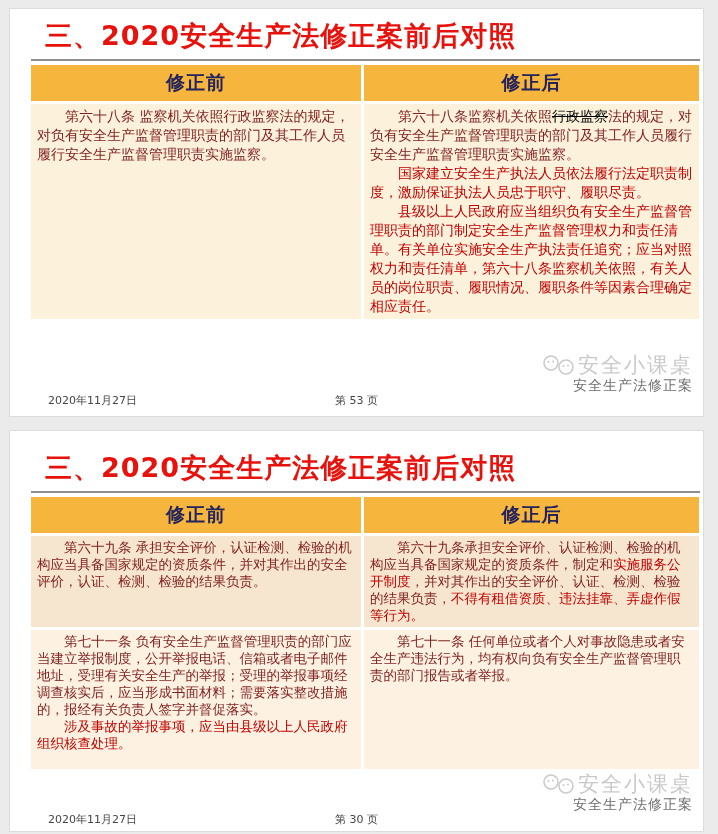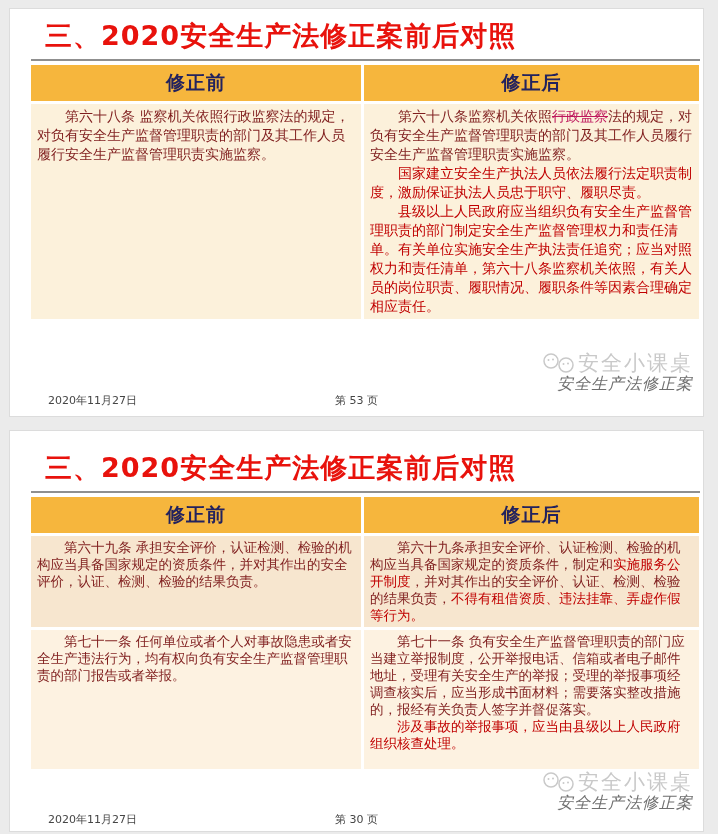--- a/index.html
+++ b/index.html
@@ -69,21 +69,21 @@
   .slide-1 .td{font-size:14px;line-height:19px;}
   .slide-2 .td{font-size:13.5px;line-height:17px;}
   .slide-1 .tr{min-height:200px;}
   .slide-2 .tr:nth-child(1){min-height:84px;}
   .slide-2 .tr:nth-child(2){min-height:139px;}
   .slide-2 .tr:nth-child(1) .td{background:#f7e6cf;}
   .slide-2 .tr:nth-child(2) .td{background:#fdf2e1;}
 
   .run-n{color:#7f1d1d;}
   .run-r{color:#c00000;font-weight:normal;}
-  .run-s{color:#be185d;text-decoration:line-through;}
+  .run-s{color:#000000;text-decoration:line-through;}
 
   .footer{
     position:absolute;left:0;right:0;
     font-size:11px;color:#454545;
     height:14px;
   }
   .slide-1 .footer{bottom:9px;}
   .slide-2 .footer{bottom:5px;}
   .footer .date{position:absolute;left:38px;top:0;}
   .footer .page{position:absolute;left:50%;transform:translateX(-50%);top:0;}
@@ -95,21 +95,21 @@
   }
   .slide-1 .watermark{bottom:24px;}
   .slide-2 .watermark{bottom:20px;}
   .wm-row{
     display:flex;align-items:center;justify-content:flex-end;gap:2px;
   }
   .wm-brand{
     font-size:21px;color:#c9c9c9;font-weight:normal;letter-spacing:2px;
   }
   .wm-sub{
-    font-size:16px;color:#6f6f6f;margin-top:2px;letter-spacing:1px;font-style:italic;
+    font-size:14px;color:#6f6f6f;margin-top:2px;letter-spacing:1px;
   }
 </style>
 </head>
 <body>
 
 <section class="slide slide-1">
   <h1 class="title">三、2020安全生产法修正案前后对照</h1>
   <div class="rule"></div>
   <div class="cmp-table">
     <div class="thead">
@@ -160,26 +160,26 @@
     <div class="tbody">
         <div class="tr">
           <div class="td left">
             <p><span class="run-n">第六十九条  承担安全评价，认证检测、检验的机构应当具备国家规定的资质条件，并对其作出的安全评价，认证、检测、检验的结果负责。</span></p>
           </div>
           <div class="td right">
             <p><span class="run-n">第六十九条承担安全评价、认证检测、检验的机构应当具备国家规定的资质条件，制定和</span><span class="run-r">实施服务公开制度</span><span class="run-n">，并对其作出的安全评价、认证、检测、检验的结果负责，</span><span class="run-r">不得有租借资质、违法挂靠、弄虚作假等行为。</span></p>
           </div>
         </div>
         <div class="tr">
-          <div class="td left">
-            <p><span class="run-n">第七十一条  任何单位或者个人对事故隐患或者安全生产违法行为，均有权向负有安全生产监督管理职责的部门报告或者举报。</span></p>
-          </div>
           <div class="td right">
             <p><span class="run-n">第七十一条  负有安全生产监督管理职责的部门应当建立举报制度，公开举报电话、信箱或者电子邮件地址，受理有关安全生产的举报；受理的举报事项经调查核实后，应当形成书面材料；需要落实整改措施的，报经有关负责人签字并督促落实。</span></p>
             <p><span class="run-r">涉及事故的举报事项，应当由县级以上人民政府组织核查处理。</span></p>
+          </div>
+          <div class="td left">
+            <p><span class="run-n">第七十一条  任何单位或者个人对事故隐患或者安全生产违法行为，均有权向负有安全生产监督管理职责的部门报告或者举报。</span></p>
           </div>
         </div>
       </div>
   </div>
   <div class="watermark">
     <div class="wm-row">
       <svg width="34" height="22" viewBox="0 0 34 22">
         <circle cx="9" cy="9" r="7" fill="none" stroke="#c9c9c9" stroke-width="1.5"></circle>
         <circle cx="6.5" cy="8" r="1" fill="#c9c9c9"></circle>
         <circle cx="11" cy="7.5" r="1" fill="#c9c9c9"></circle>

